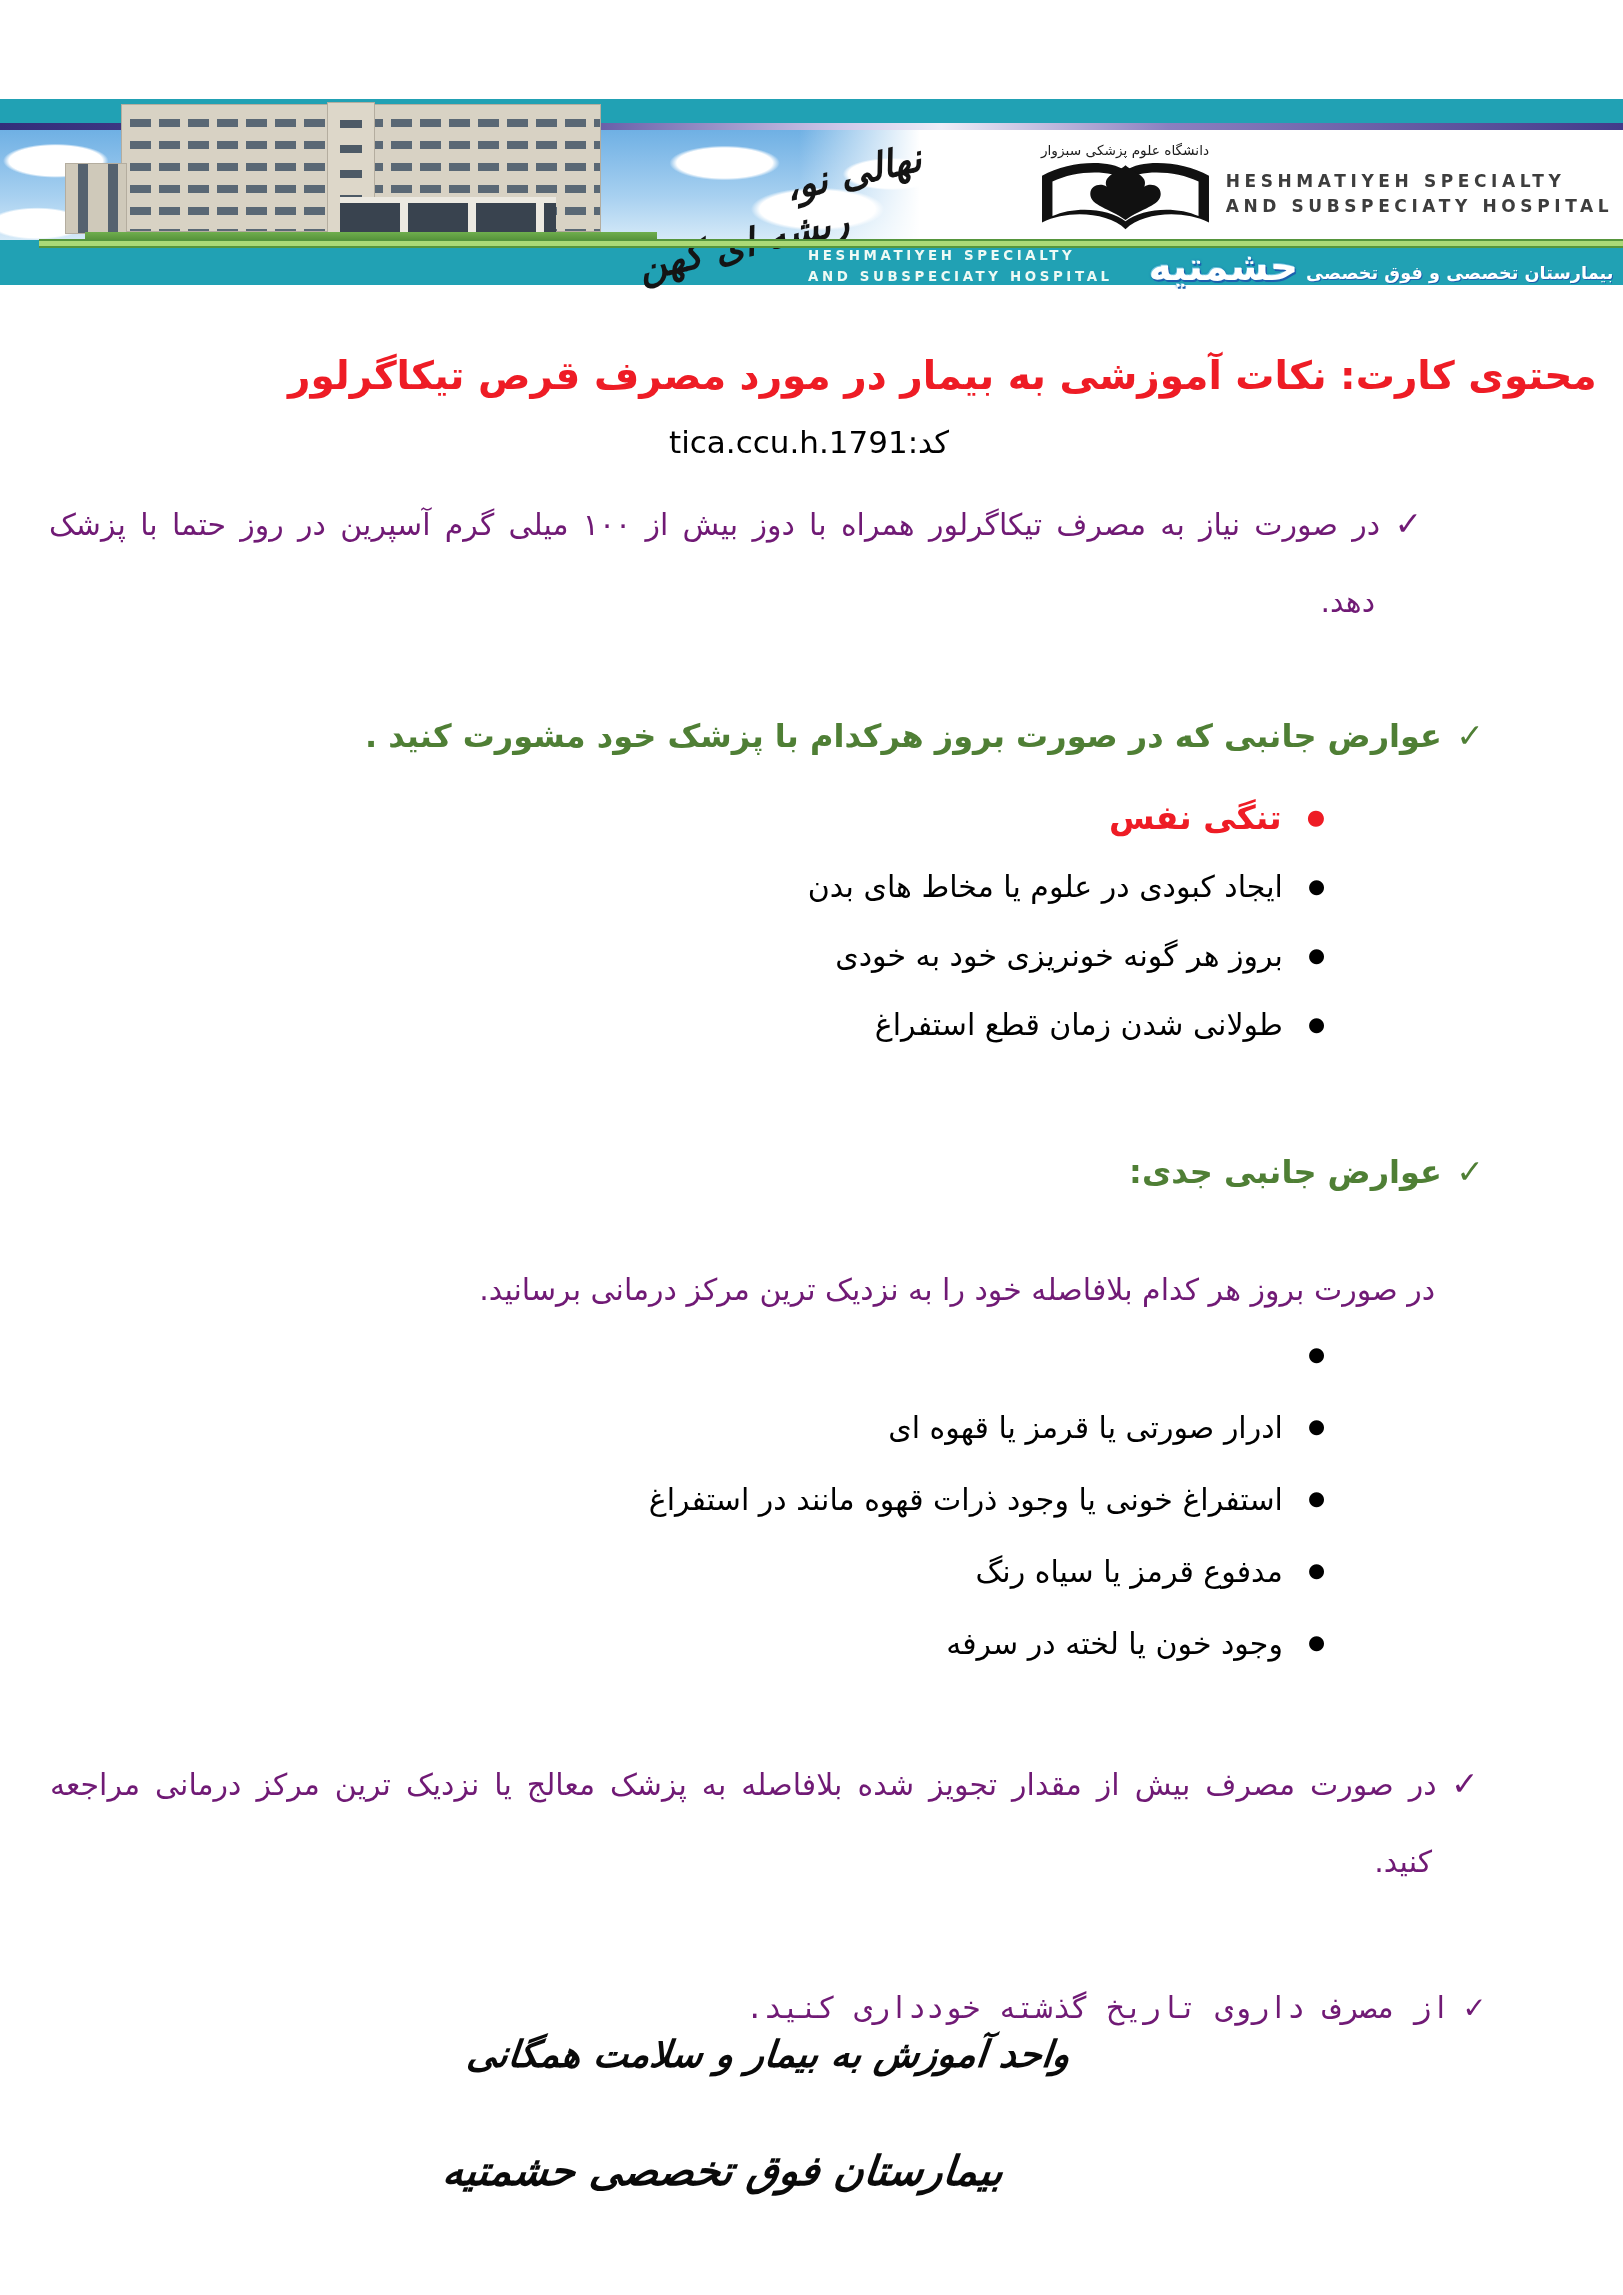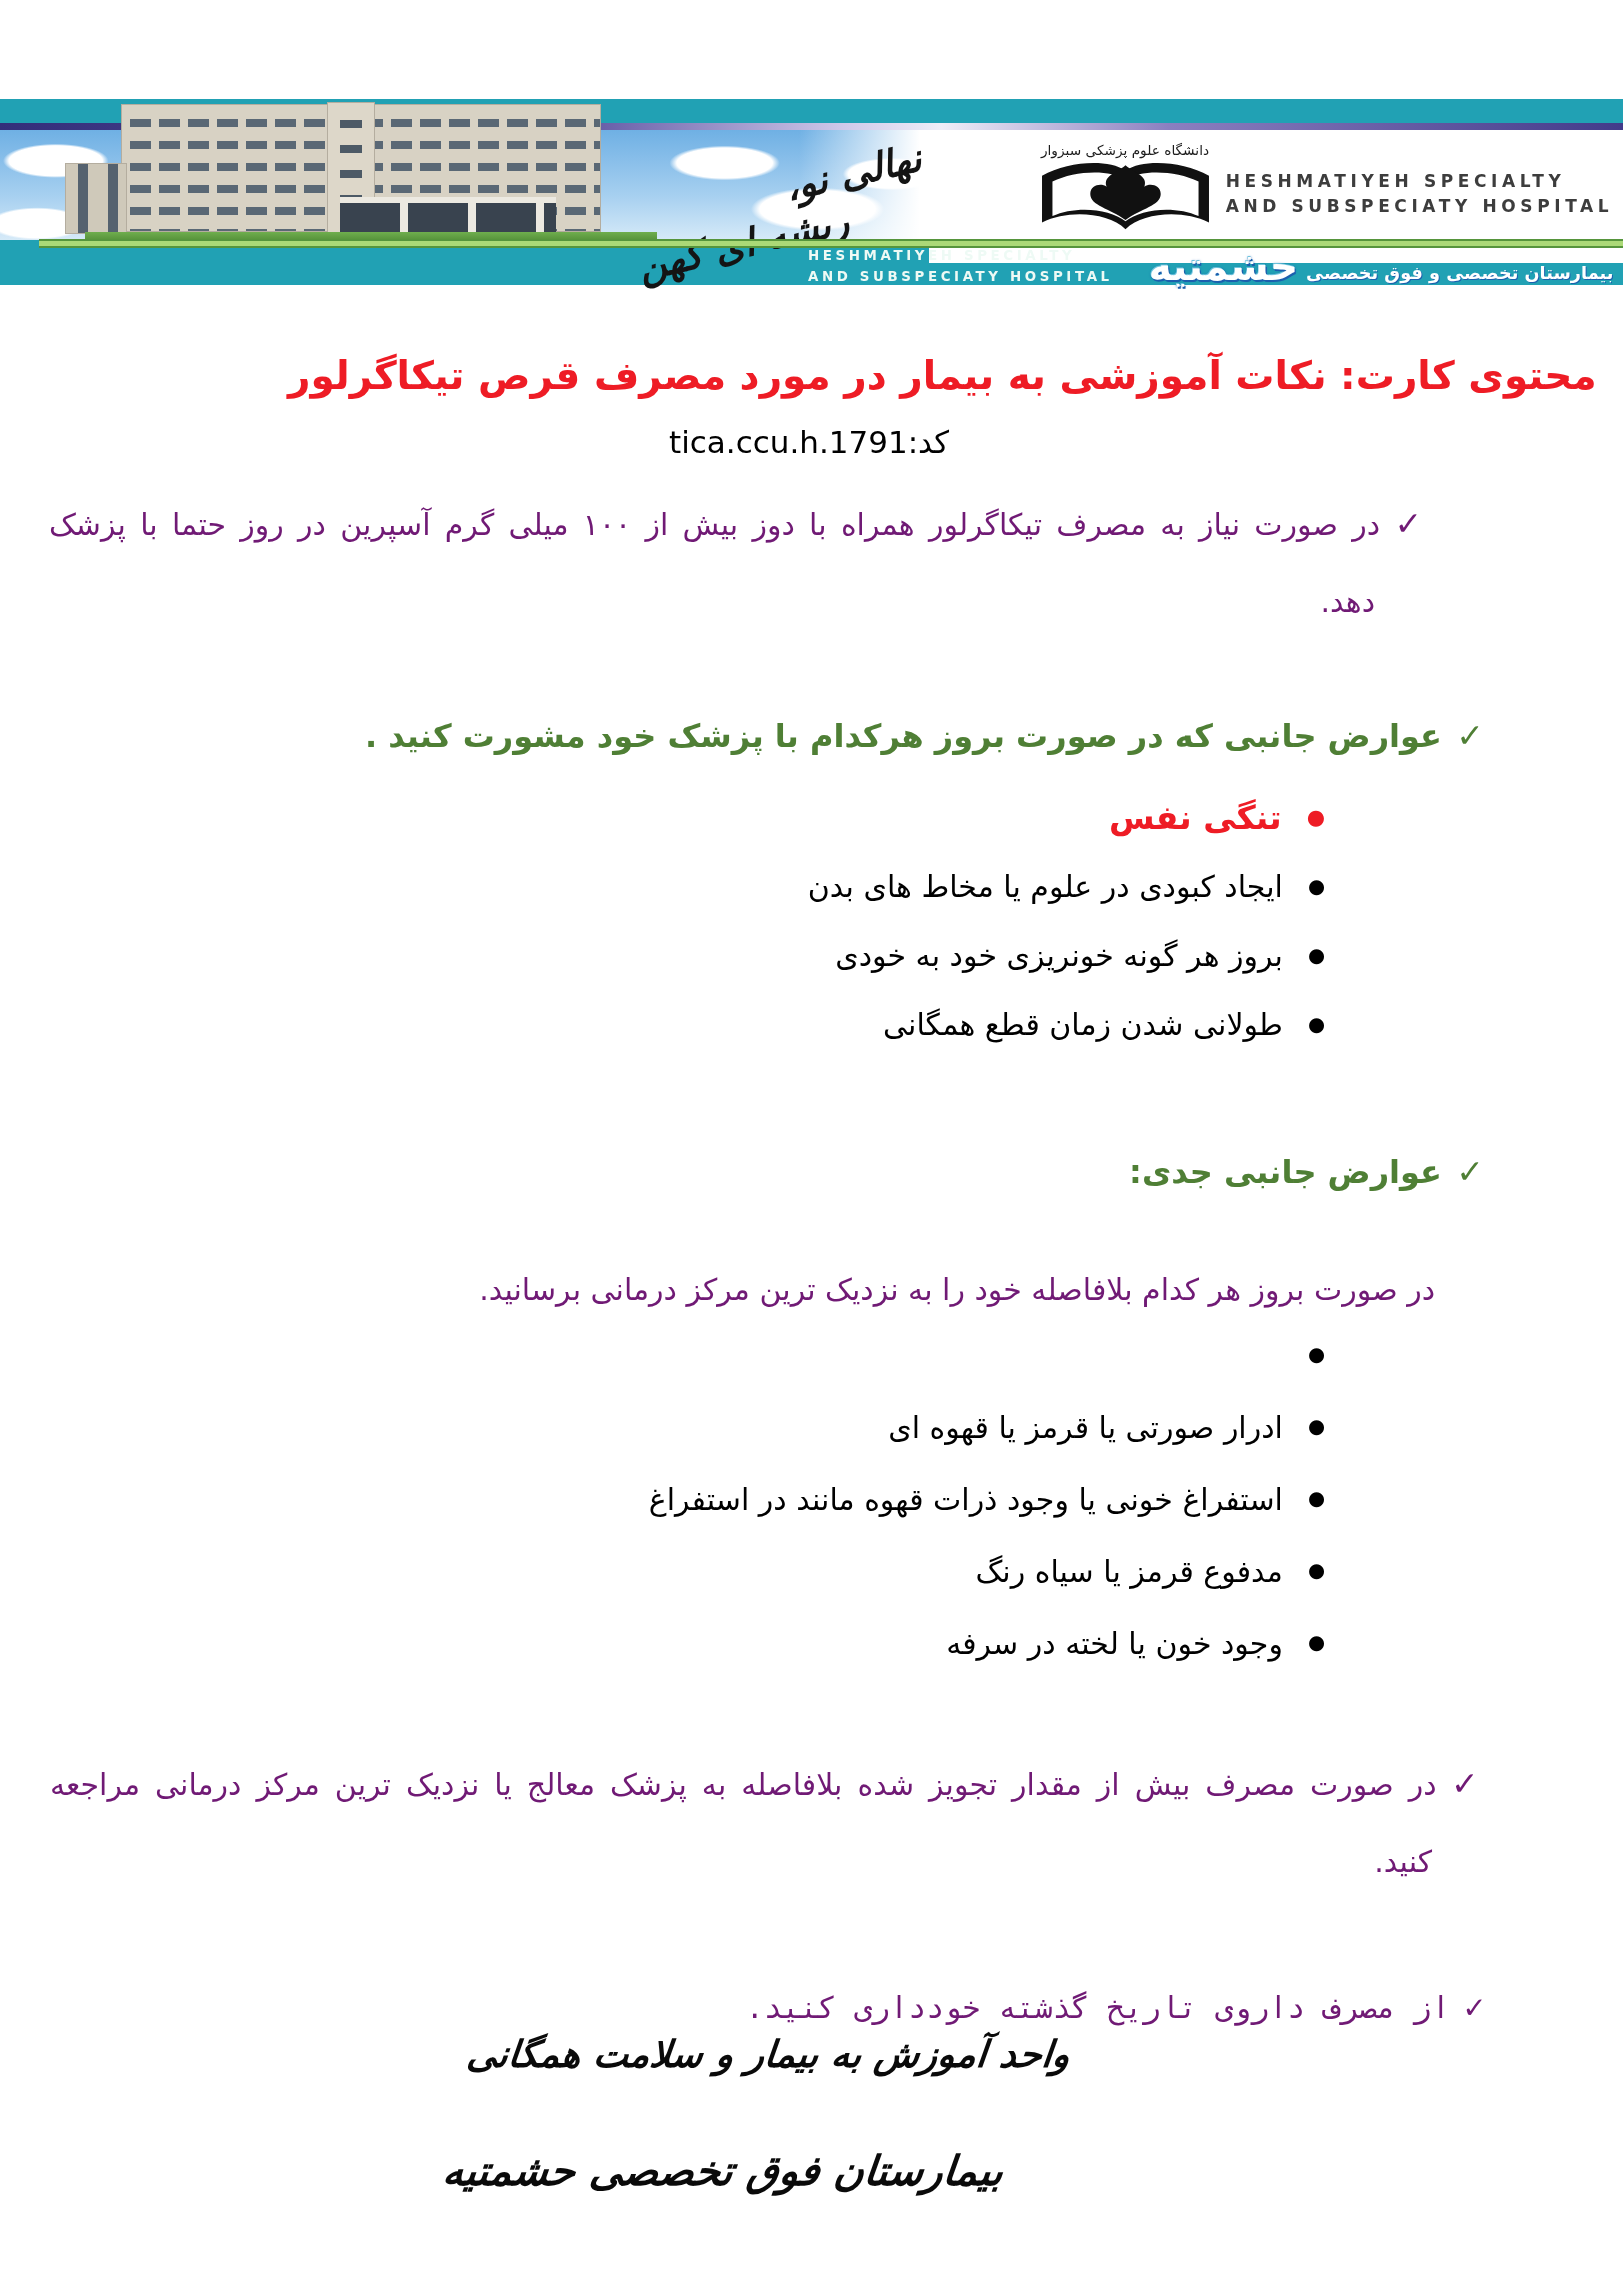--- a/index.html
+++ b/index.html
@@ -40,21 +40,21 @@
     background-color:#ddd7c9;border:0.7px solid #b4ad9f;}
   .b-left{position:absolute;left:0;top:59px;width:60px;height:69px;background:#cfc9ba;
     border:0.7px solid #b4ad9f;
     background-image:repeating-linear-gradient(90deg,rgba(0,0,0,0) 0 11.8px,#55626f 11.8px 22px,rgba(0,0,0,0) 22px 30px);
     background-size:100% 10.5px;background-repeat:repeat-y;background-position:0 11.8px;}
   .b-canopy{position:absolute;left:275px;bottom:11.8px;width:216px;height:30px;
     background-image:repeating-linear-gradient(90deg,rgba(0,0,0,0) 0 60px,#ece9e1 60px 68px);
     background-color:#39434f;border-top:6.5px solid #ece9e1;}
   .b-lawn{position:absolute;left:19.6px;right:0;bottom:0;height:13px;
     background:linear-gradient(180deg,#6fae4e,#48822f);}
-  .white-panel{position:absolute;top:31px;left:929px;width:694px;height:133px;background:#fff;}
+  .white-panel{position:absolute;top:31px;left:929px;width:694px;height:109px;background:#fff;}
   .univ-block{position:absolute;left:98px;top:11.8px;width:196px;text-align:center;}
   .univ-caption{font-size:13.7px;color:#1c1c1c;direction:rtl;}
   .logo{width:187px;height:75px;margin-top:2.6px;}
   .en-name{position:absolute;right:9.8px;top:39px;text-align:left;color:#3d3d3d;
     font-weight:bold;font-size:17px;letter-spacing:4.6px;line-height:1.45;}
   .green-stripe{position:absolute;top:140px;left:39px;right:0;height:9.2px;
     background:#abd977;border-top:2px solid #56953c;border-bottom:2px solid #56953c;box-sizing:border-box;}
   .teal-band{position:absolute;top:149px;left:785px;right:0;height:37px;
     display:flex;align-items:center;}
   .en-name-white{margin-left:23px;color:#eefaf5;font-weight:bold;font-size:13.4px;
@@ -161,21 +161,21 @@
     <li>
         <span class="dot">●</span>
         <span class="btxt">ایجاد کبودی در علوم یا مخاط های بدن</span>
       </li>
     <li>
         <span class="dot">●</span>
         <span class="btxt">بروز هر گونه خونریزی خود به خودی</span>
       </li>
     <li>
         <span class="dot">●</span>
-        <span class="btxt">طولانی شدن زمان قطع همگانی</span>
+        <span class="btxt">طولانی شدن زمان قطع استفراغ</span>
       </li>
   </ul>
 
   <div class="heading heading2"><span class="chk green">✓</span><span>عوارض جانبی جدی:</span></div>
 
   <div class="para para2">در صورت بروز هر کدام بلافاصله خود را به نزدیک ترین مرکز درمانی برسانید.</div>
 
   <ul class="blist list2">
     <li>
         <span class="dot">●</span>

